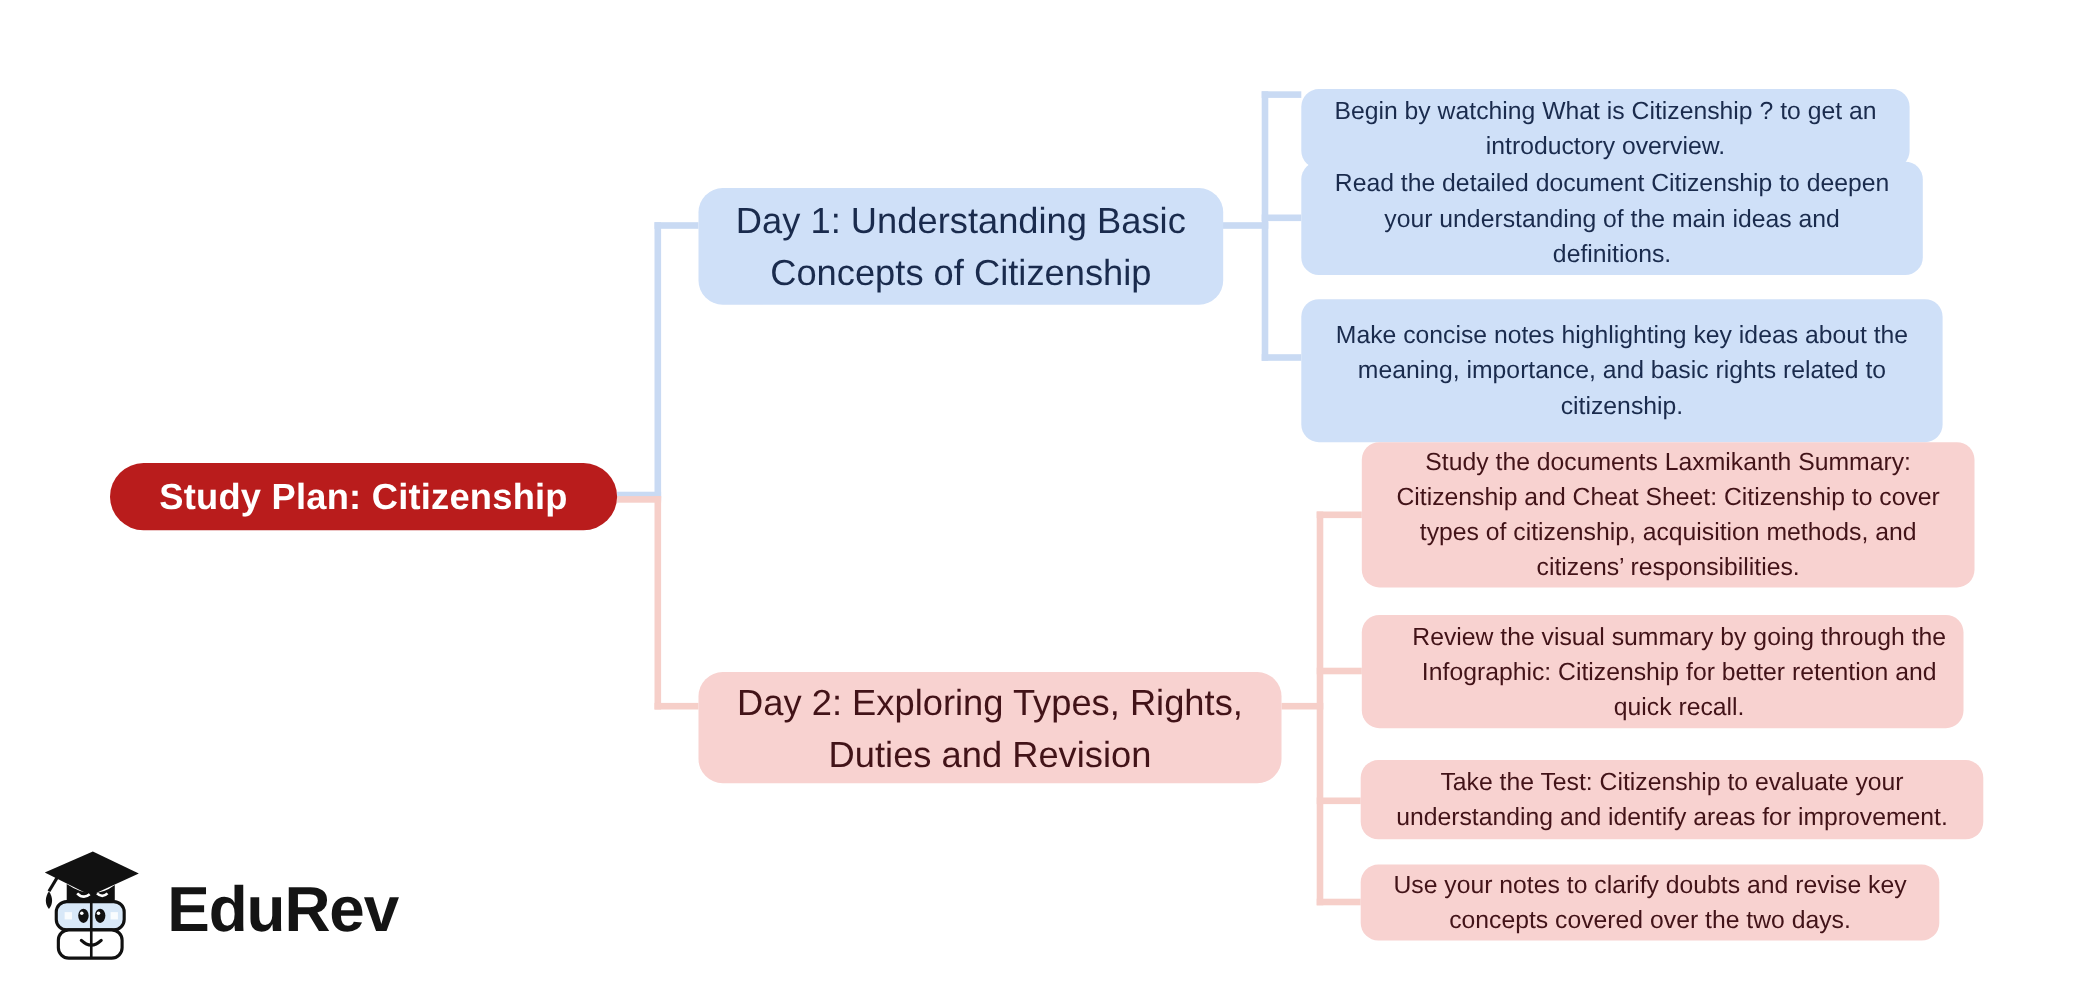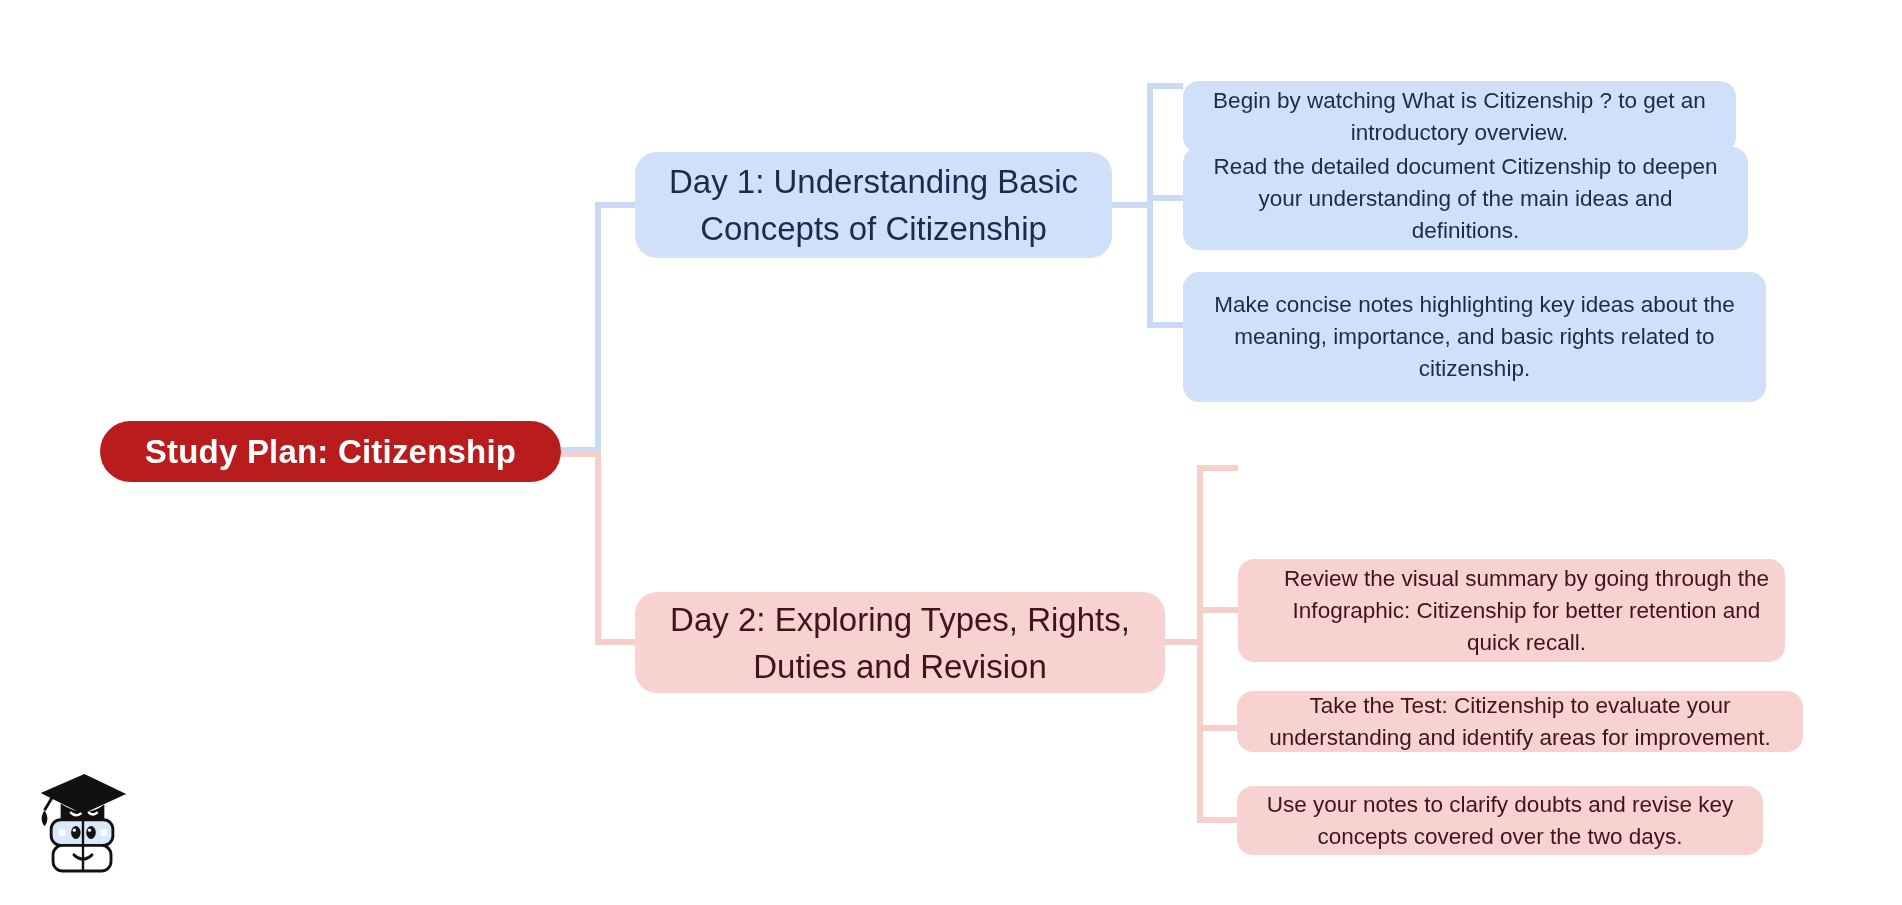--- a/index.html
+++ b/index.html
@@ -26,41 +26,42 @@
   .root-node{
     left:100px;top:421px;width:461px;height:61px;
     background:#b91c1c;color:#ffffff;
     border-radius:31px;
     font-size:33px;font-weight:bold;
     letter-spacing:.2px;
   }
   .branch-node{
     font-size:33px;line-height:47px;
     border-radius:22px;
+    margin-top:19px;
   }
   .branch-blue{background:#cfe0f8;color:#1a2b4d;}
   .branch-pink{background:#f8d2d0;color:#421318;}
   .n-day1{left:635px;top:152px;width:477px;height:106px;}
   .n-day2{left:635px;top:592px;width:530px;height:101px;}
 
   .leaf{
     font-size:22.5px;line-height:32px;
     border-radius:16px;
     padding:4px 14px;
   }
   .leaf-blue{background:#cfe0f8;color:#1a2b4d;}
   .leaf-pink{background:#f8d2d0;color:#421318;}
 
   .n-b1{left:1183px;top:50px;width:553px;height:72px;margin-top:31px;}
   .n-b2{left:1183px;top:147px;width:565px;height:103px;}
   .n-b3{left:1183px;top:272px;width:583px;height:130px;}
 
   .n-p1{left:1238px;top:402px;width:557px;height:132px;}
   .n-p2{left:1238px;top:559px;width:547px;height:103px;padding-left:44px;}
-  .n-p3{left:1237px;top:691px;width:566px;height:61px;}
+  .n-p3{left:1237px;top:691px;width:566px;height:72px;}
   .n-p4{left:1237px;top:786px;width:526px;height:69px;}
 
   
   .logo{
     position:absolute;left:35px;top:772px;
     display:flex;align-items:center;gap:22px;
   }
   .brand{
     font-size:58px;font-weight:bold;color:#141414;
     letter-spacing:-1px;
@@ -101,20 +102,24 @@
 
   <div class="node leaf leaf-blue n-b1">Begin by watching What is Citizenship ? to get an
 introductory overview.</div>
   <div class="node leaf leaf-blue n-b2">Read the detailed document Citizenship to deepen
 your understanding of the main ideas and
 definitions.</div>
   <div class="node leaf leaf-blue n-b3">Make concise notes highlighting key ideas about the
 meaning, importance, and basic rights related to
 citizenship.</div>
 
+  <div class="node leaf leaf-pink n-p1">Study the documents Laxmikanth Summary:
+Citizenship and Cheat Sheet: Citizenship to cover
+types of citizenship, acquisition methods, and
+citizens’ responsibilities.</div>
   <div class="node leaf leaf-pink n-p2">Review the visual summary by going through the
 Infographic: Citizenship for better retention and
 quick recall.</div>
   <div class="node leaf leaf-pink n-p3">Take the Test: Citizenship to evaluate your
 understanding and identify areas for improvement.</div>
   <div class="node leaf leaf-pink n-p4">Use your notes to clarify doubts and revise key
 concepts covered over the two days.</div>
 
   <div class="logo">
     <span>
@@ -135,15 +140,16 @@
         <ellipse cx="43" cy="63.5" rx="5" ry="6.8" fill="#111"></ellipse>
         <circle cx="41.4" cy="61" r="1.7" fill="#fff"></circle>
         <ellipse cx="59" cy="63.5" rx="5" ry="6.8" fill="#111"></ellipse>
         <circle cx="57.4" cy="61" r="1.7" fill="#fff"></circle>
 
         <rect x="19" y="77" width="61" height="27" rx="10" fill="#ffffff" stroke="#111" stroke-width="3"></rect>
         <line x1="50.5" y1="50" x2="50.5" y2="104" stroke="#111" stroke-width="2.5"></line>
         <path d="M41 87 q9.5 9 19 0" stroke="#111" stroke-width="3" fill="none" stroke-linecap="round"></path>
       </svg>
     </span>
+    <span class="brand">EduRev</span>
   </div>
 
 </div>
 
 </body></html>

